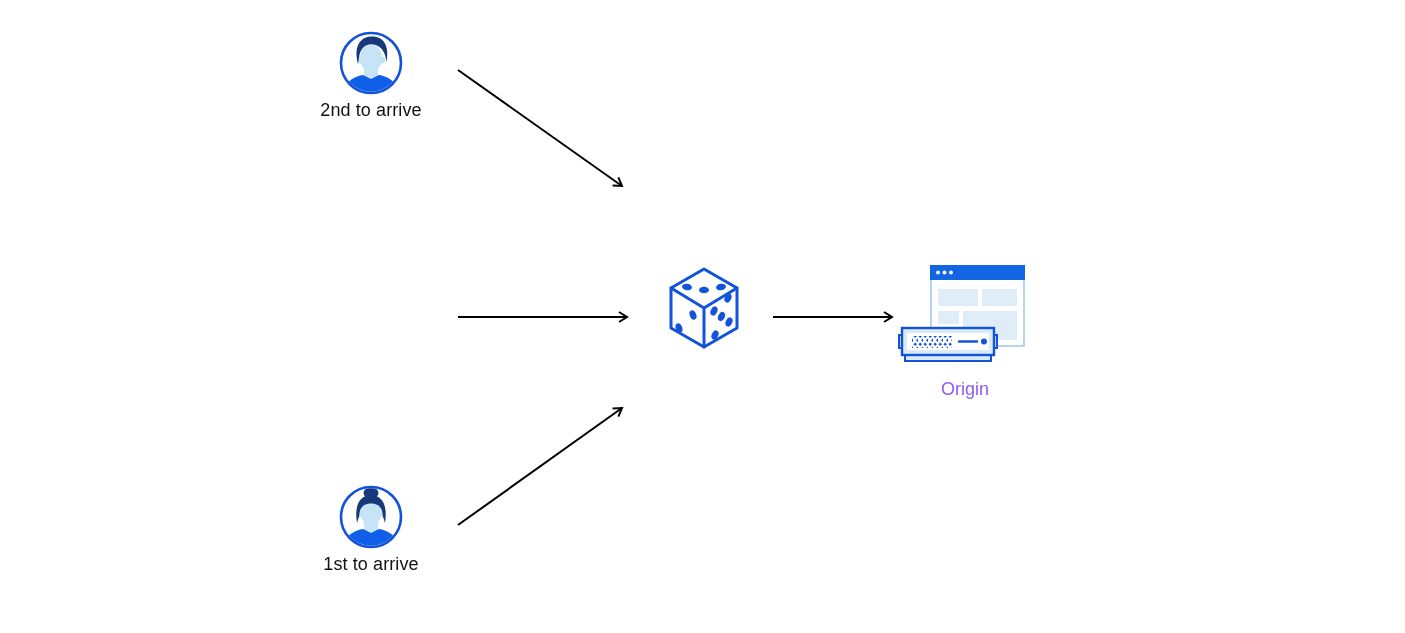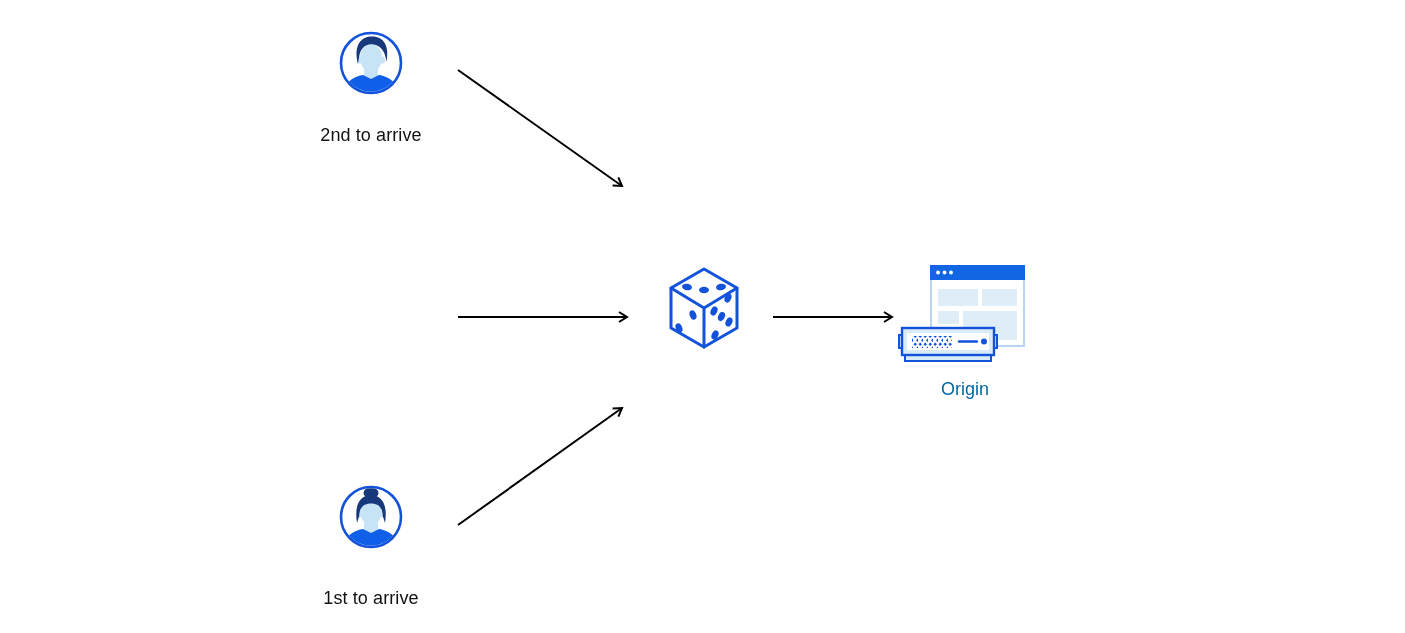--- a/index.html
+++ b/index.html
@@ -11,21 +11,21 @@
     overflow: hidden;
     font-family: "Liberation Sans", sans-serif;
   }
   .node {
     position: absolute;
     display: flex;
     flex-direction: column;
     align-items: center;
   }
   .node-label {
-    margin-top: 30px;
+    margin-top: 5px;
     font-size: 18px;
     line-height: 21px;
     color: #121212;
     letter-spacing: 0.1px;
     white-space: nowrap;
     text-align: center;
   }
   .avatar { width: 64px; height: 64px; display: block; }
   .abs { position: absolute; display: block; }
   .arrow-layer {
@@ -33,21 +33,21 @@
     left: 0; top: 0;
     width: 1405px; height: 633px;
     pointer-events: none;
   }
   .origin-label {
     position: absolute;
     left: 895px; top: 379px;
     width: 140px;
     font-size: 18px;
     line-height: 21px;
-    color: #0369a1;
+    color: #8b5cf6;
     text-align: center;
     white-space: nowrap;
   }
 </style>
 </head>
 <body>
 
 <div class="canvas">
 
   <svg class="arrow-layer" width="1405" height="633" viewBox="0 0 1405 633" xmlns="http://www.w3.org/2000/svg">
@@ -84,21 +84,21 @@
         <ellipse cx="20.5" cy="29" rx="2.6" ry="3.6" fill="#C6E4F5"></ellipse>
         <ellipse cx="43.5" cy="29" rx="2.6" ry="3.6" fill="#C6E4F5"></ellipse>
         <ellipse cx="32" cy="27" rx="11" ry="13.8" fill="#C6E4F5"></ellipse>
         <path d="M19 33 C14 13 23 5.5 33 5.5 C45 5.5 50.5 15 47.5 31 C46.5 22 43 16.5 38 14.5 C28 10.5 21.5 17 20.3 25 C19.7 28 19.2 31 19 33 Z" fill="#17397C"></path>
       </g>
     </svg>
     <div class="node-label">2nd to arrive</div>
   </div>
 
 
-  <div class="node" style="left:301px; top:485px; width:140px;gap:9px;">
+  <div class="node" style="left:301px; top:485px; width:140px;">
     <svg class="avatar" viewBox="0 0 64 64" xmlns="http://www.w3.org/2000/svg">
       <defs>
           <clipPath id="clipA3">
             <circle cx="32" cy="32" r="28.8"></circle>
           </clipPath>
         </defs>
       <circle cx="32" cy="32" r="30" fill="#ffffff" stroke="#1353DC" stroke-width="2.6"></circle>
       <g clip-path="url(#clipA3)">
         <ellipse cx="32" cy="8" rx="7.5" ry="5.5" fill="#17397C"></ellipse>
         <rect x="25" y="30" width="14" height="18" fill="#C6E4F5"></rect>

